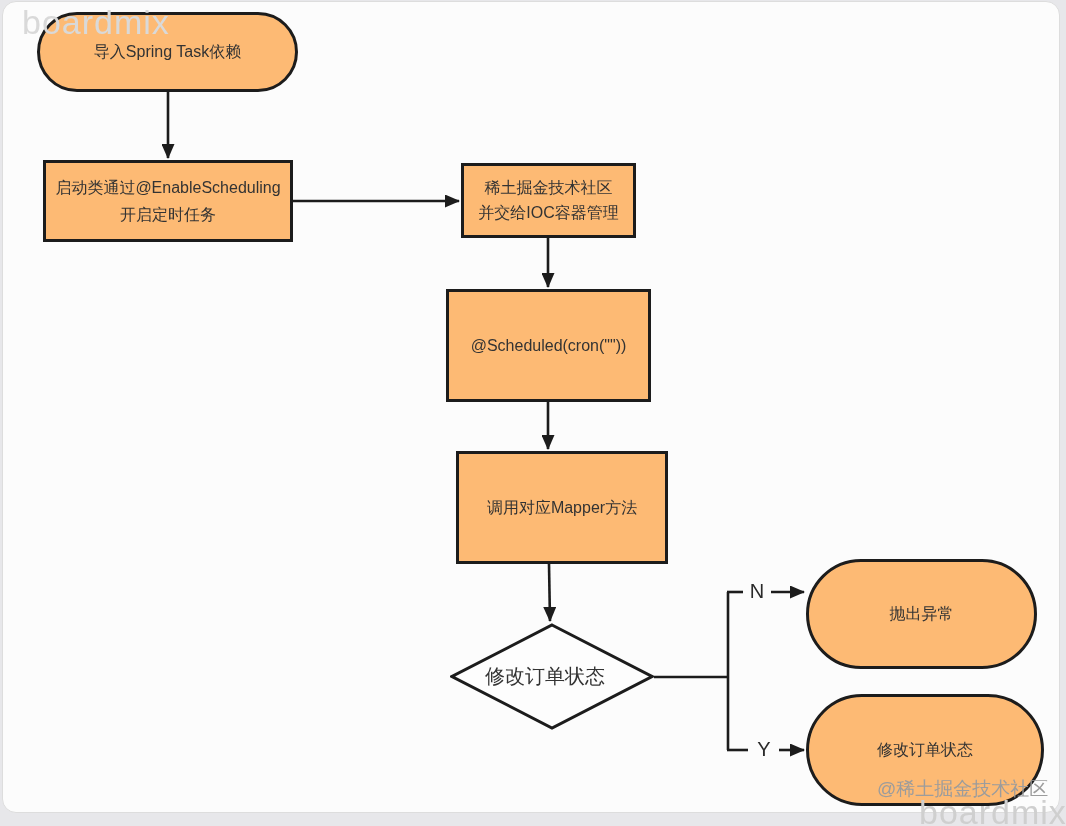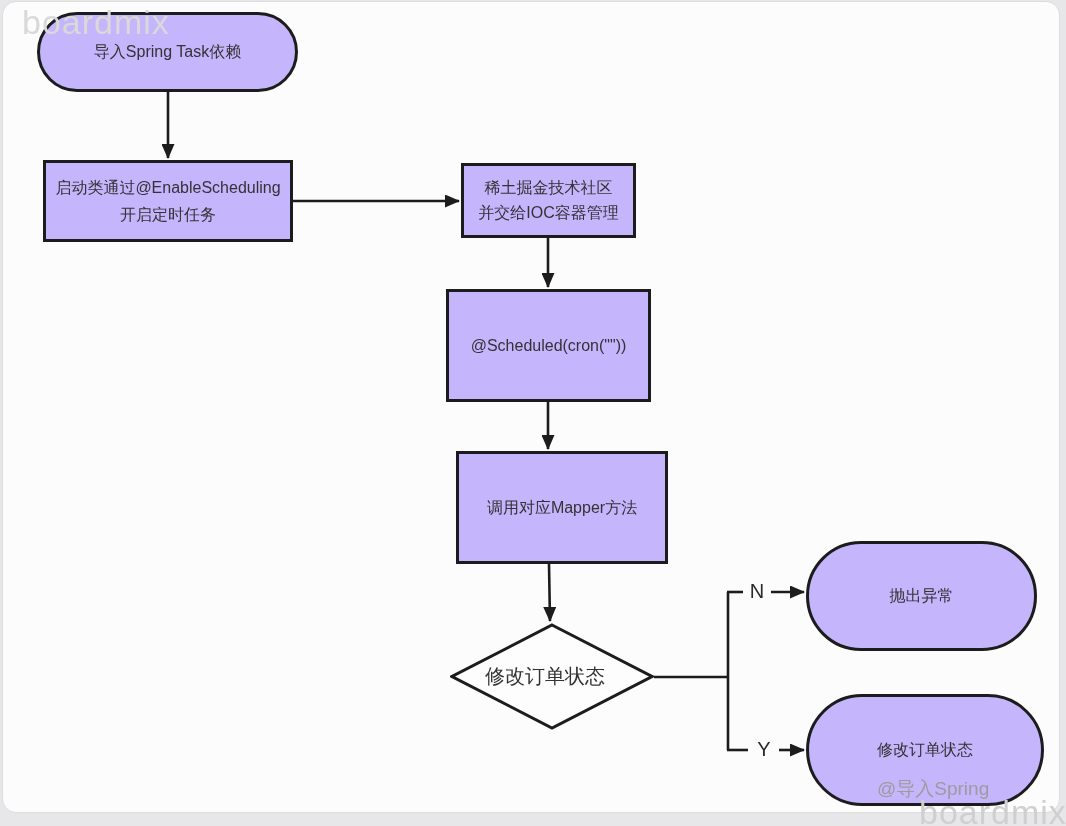--- a/index.html
+++ b/index.html
@@ -28,21 +28,21 @@
     z-index: 1;
     pointer-events: none;
   }
   .node {
     position: absolute;
     display: flex;
     flex-direction: column;
     align-items: center;
     justify-content: center;
     text-align: center;
-    background: #c4b5fd;
+    background: #fdba74;
     border: 3px solid #1c1c1c;
     box-sizing: border-box;
     color: #333333;
     font-size: 16px;
     line-height: 1.7;
     z-index: 2;
   }
   .stadium-sm { border-radius: 40px; }
   .stadium-lg { border-radius: 56px; }
   .diamond-wrap {
@@ -132,26 +132,26 @@
   <span>调用对应Mapper方法</span>
 </div>
 
 <div class="diamond-wrap" style="left:450px; top:623px; width:204px; height:107px;">
   <svg width="204" height="107" viewBox="0 0 204 107" xmlns="http://www.w3.org/2000/svg">
     <polygon points="102,2 202,53.5 102,105 2,53.5" fill="#fdfdfd" stroke="#1c1c1c" stroke-width="3"></polygon>
   </svg>
   <div class="diamond-label">修改订单状态</div>
 </div>
 
-<div class="node stadium-lg" style="left:806px; top:541px; width:231px; height:110px;">
+<div class="node stadium-lg" style="left:806px; top:559px; width:231px; height:110px;">
   <span>抛出异常</span>
 </div>
 
 <div class="node stadium-lg" style="left:806px; top:694px; width:238px; height:112px;">
   <span>修改订单状态</span>
 </div>
 
 <div class="branch-label" style="left:746px; top:580px;">N</div>
 <div class="branch-label" style="left:753px; top:738px;">Y</div>
 
 <div class="watermark wm-brand-top">boardmix</div>
-<div class="watermark wm-community">@导入Spring</div>
+<div class="watermark wm-community">@稀土掘金技术社区</div>
 <div class="watermark wm-brand-bottom">boardmix</div>
 
 </body></html>

